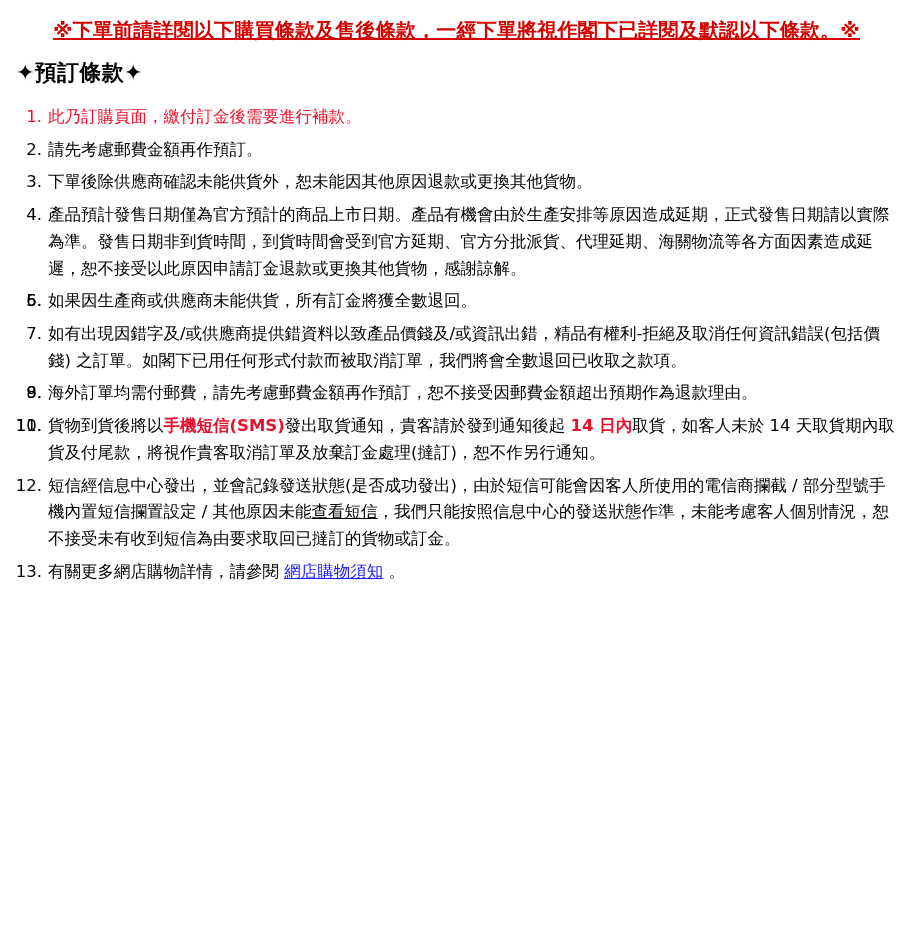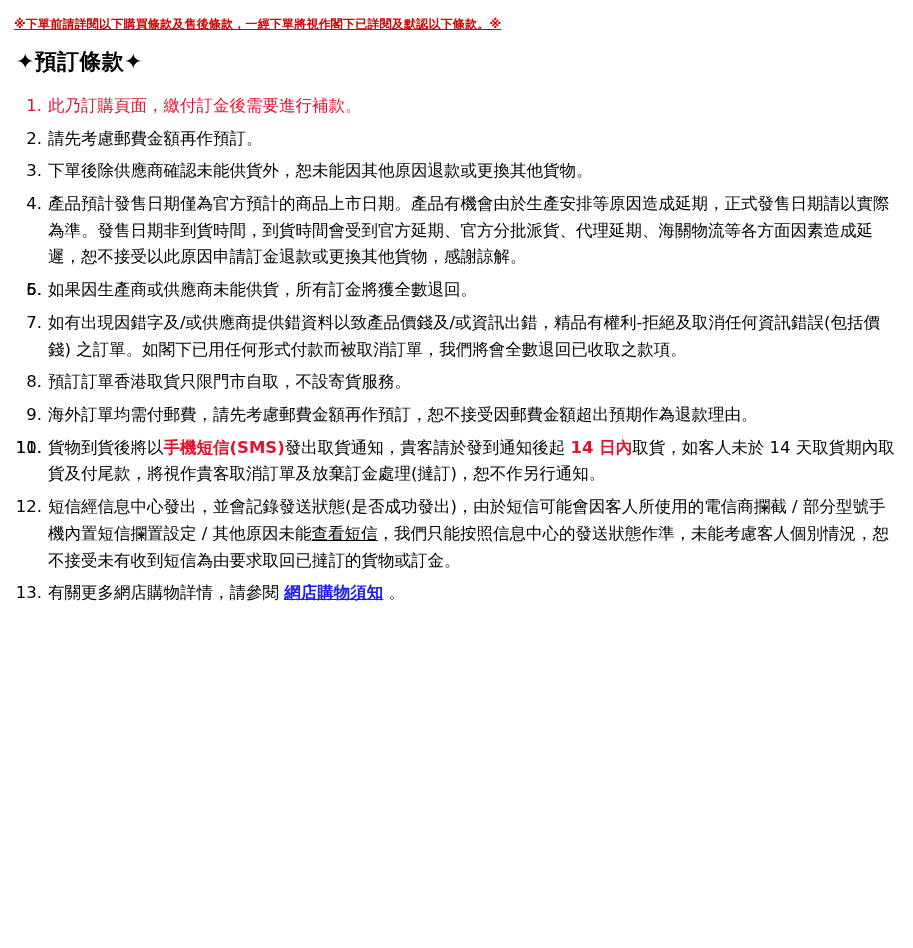--- a/index.html
+++ b/index.html
@@ -14,26 +14,27 @@
     color: #000000;
   }
   .page {
     width: 913px;
     box-sizing: border-box;
     padding: 10px 14px 8px 14px;
   }
   .notice {
     color: #d40000;
     font-weight: bold;
-    font-size: 12px;
+    font-size: 20px;
     text-decoration: underline;
     letter-spacing: 0.2px;
     line-height: 1.4;
     margin: 6px 0 14px 0;
     white-space: nowrap;
+    text-align: center;
   }
   .heading {
     font-size: 22px;
     font-weight: bold;
     margin: 0 0 16px 2px;
     letter-spacing: 0.3px;
   }
   ol.terms {
     list-style: none;
     margin: 0;
@@ -61,21 +62,20 @@
   .u-red {
     color: #e8112d;
     font-weight: bold;
   }
   .u-black {
     text-decoration: underline;
   }
   a.link {
     color: #1a1aff;
     text-decoration: underline;
-    font-weight: bold;
   }
   .spacer {
     height: 10px;
   }
 </style>
 </head>
 <body>
 
 <div class="page">
 
@@ -114,21 +114,20 @@
       <span>如果因生產商或供應商未能供貨，所有訂金將獲全數退回。</span>
     </li>
 
     <li>
       <span class="num">7.</span>
       <span>如有出現因錯字及/或供應商提供錯資料以致產品價錢及/或資訊出錯，精品有權利-拒絕及取消任何資訊錯誤(包括價錢) 之訂單。如閣下已用任何形式付款而被取消訂單，我們將會全數退回已收取之款項。</span>
     </li>
 
     <li>
       <span class="num">8.</span>
-      <span>預訂訂單香港取貨只限門市自取，不設寄貨服務。</span>
     </li>
 
     <li>
       <span class="num">9.</span>
       <span>海外訂單均需付郵費，請先考慮郵費金額再作預訂，恕不接受因郵費金額超出預期作為退款理由。</span>
     </li>
 
     <li>
       <span class="num">10.</span>
     </li>

